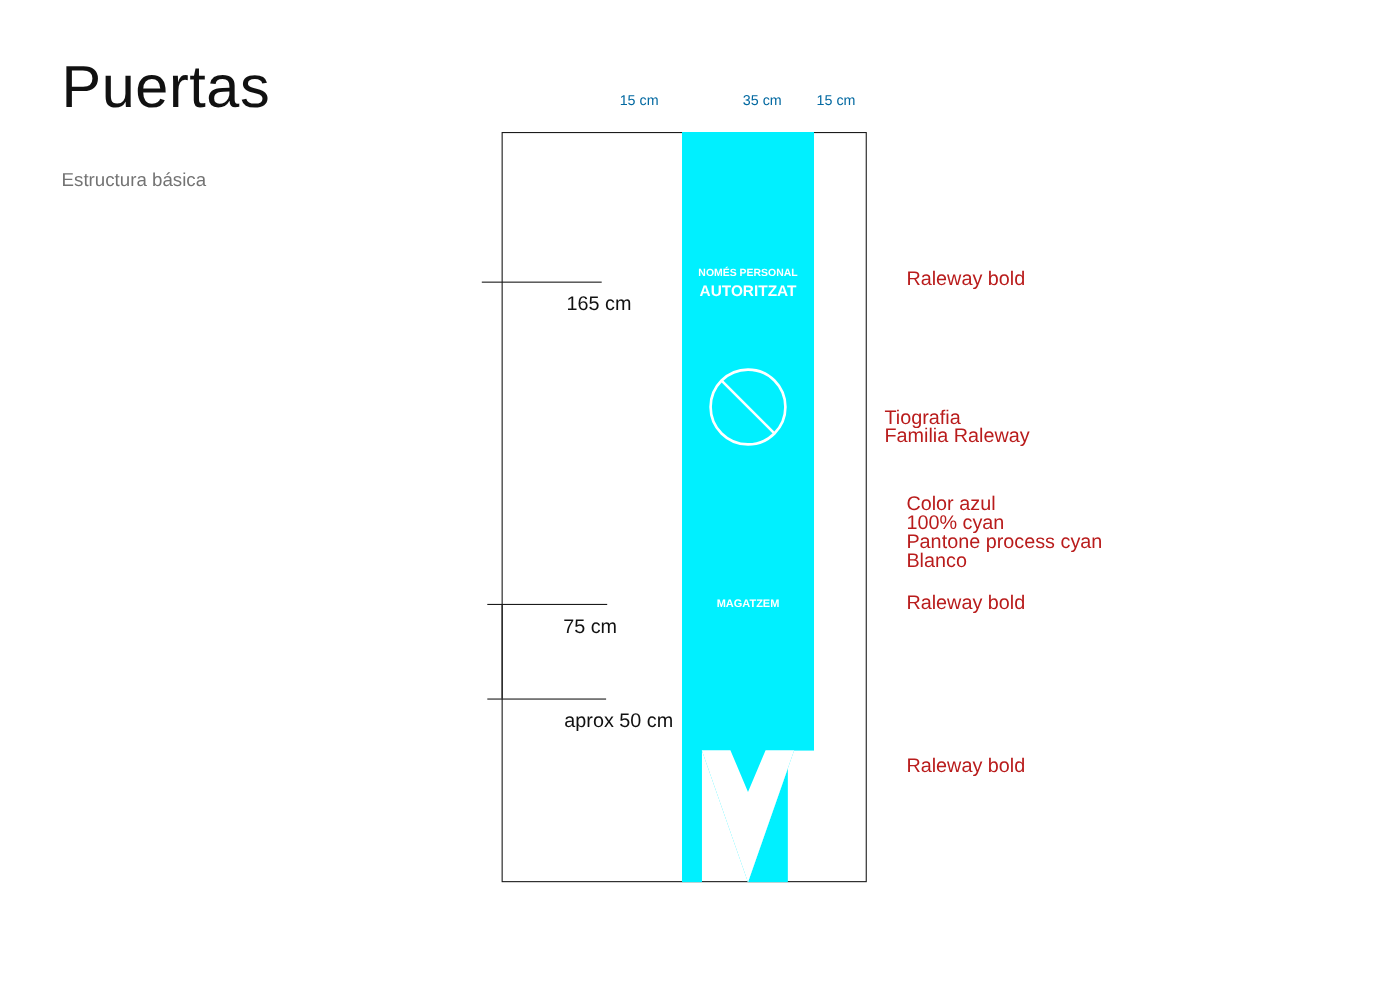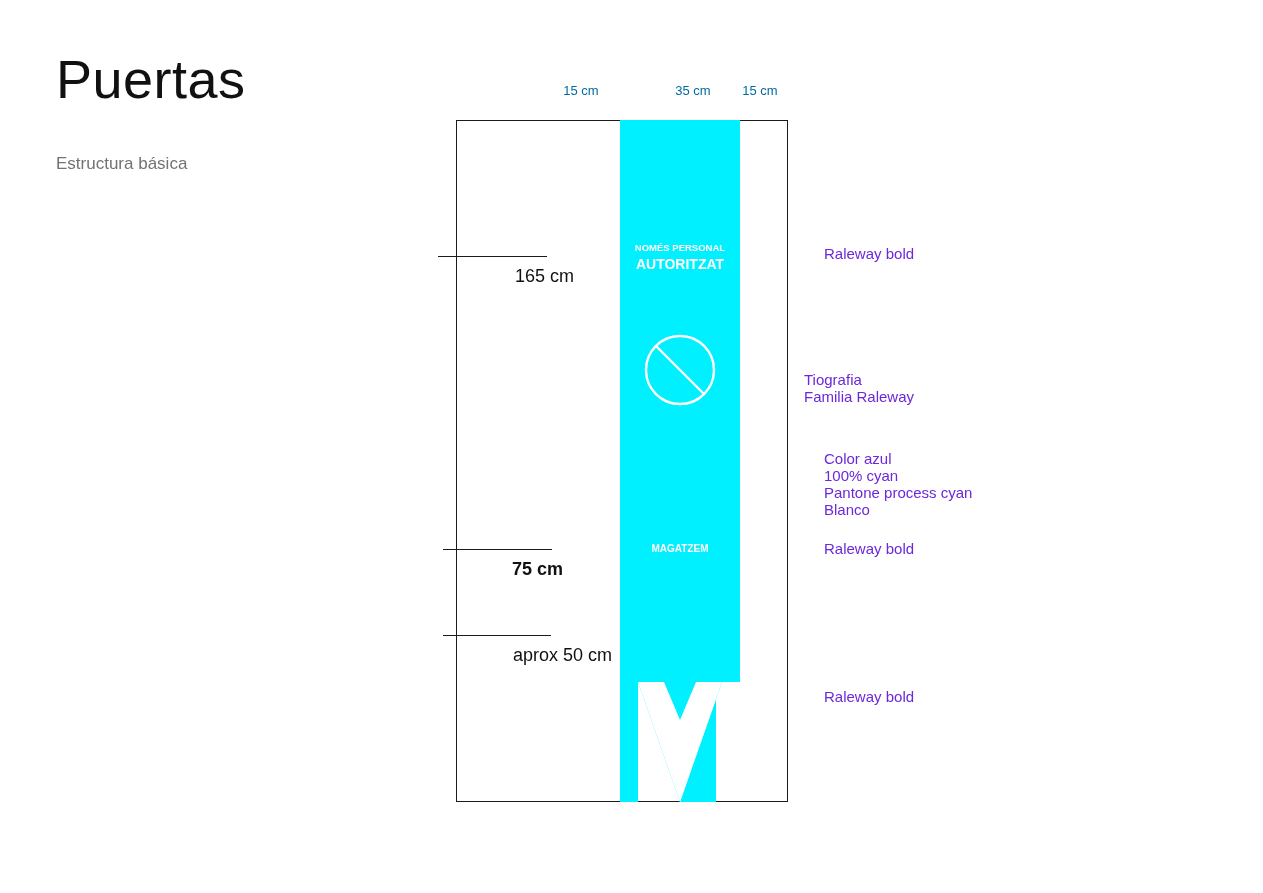--- a/index.html
+++ b/index.html
@@ -85,29 +85,29 @@
   }
   .vrule-75 { left: 456px; top: 550px; height: 85px; }
 
   .height-dim {
     position: absolute;
     font-size: 18px;
     color: #111111;
     white-space: nowrap;
   }
   .dim-165 { left: 515px; top: 266px; }
-  .dim-75  { left: 512px; top: 559px; font-weight: bold; }
+  .dim-75  { left: 512px; top: 559px; }
   .dim-50  { left: 513px; top: 645px; }
 
   
   .note {
     position: absolute;
-    font-size: 15px;
+    font-size: 18px;
     line-height: 17px;
-    color: #6d28d9;
+    color: #b91c1c;
     white-space: pre-line;
   }
   .note-1 { left: 824px; top: 245px; }
   .note-2 { left: 804px; top: 371px; }
   .note-3 { left: 824px; top: 450px; }
   .note-4 { left: 824px; top: 540px; }
   .note-5 { left: 824px; top: 688px; }
 </style>
 </head>
 <body>

